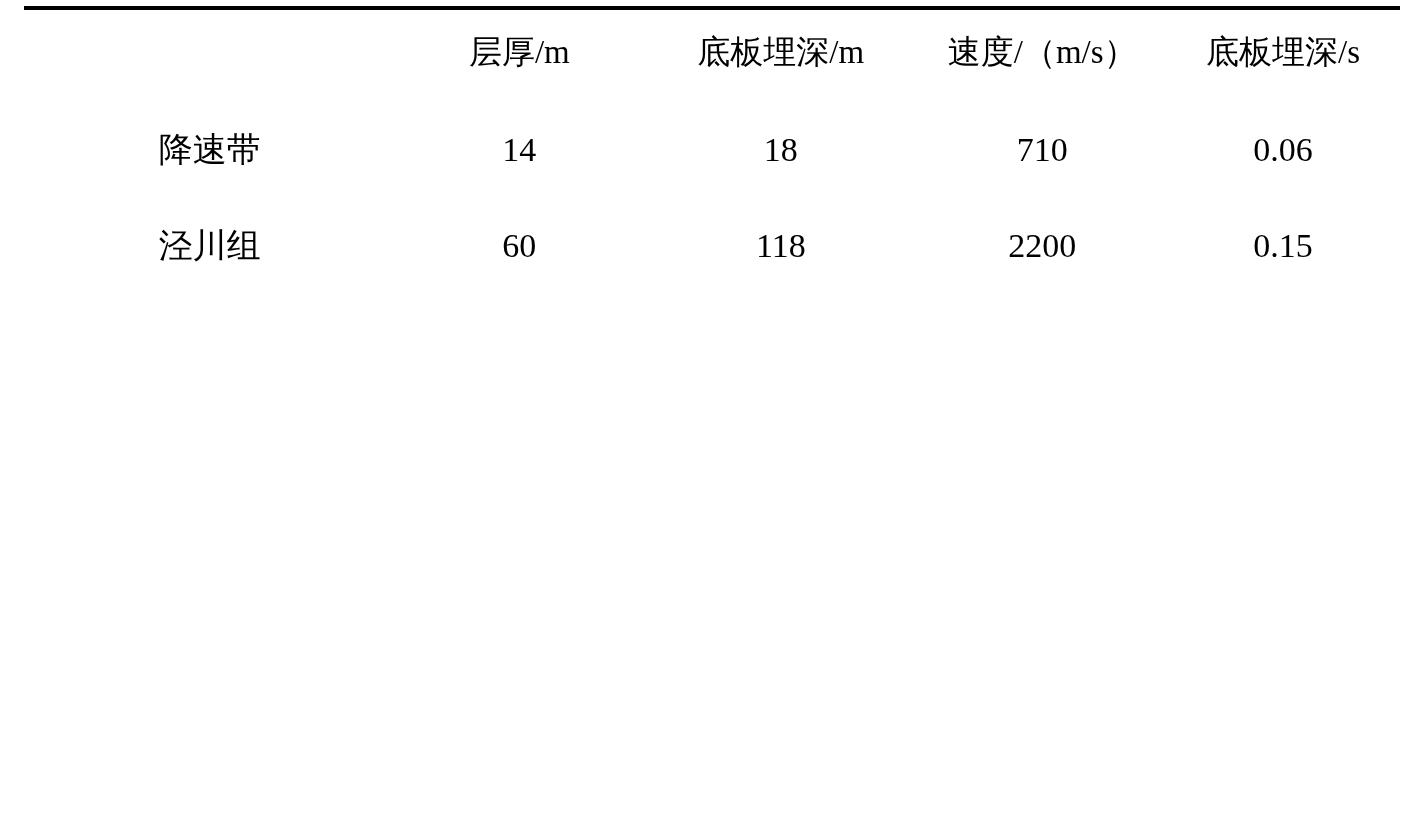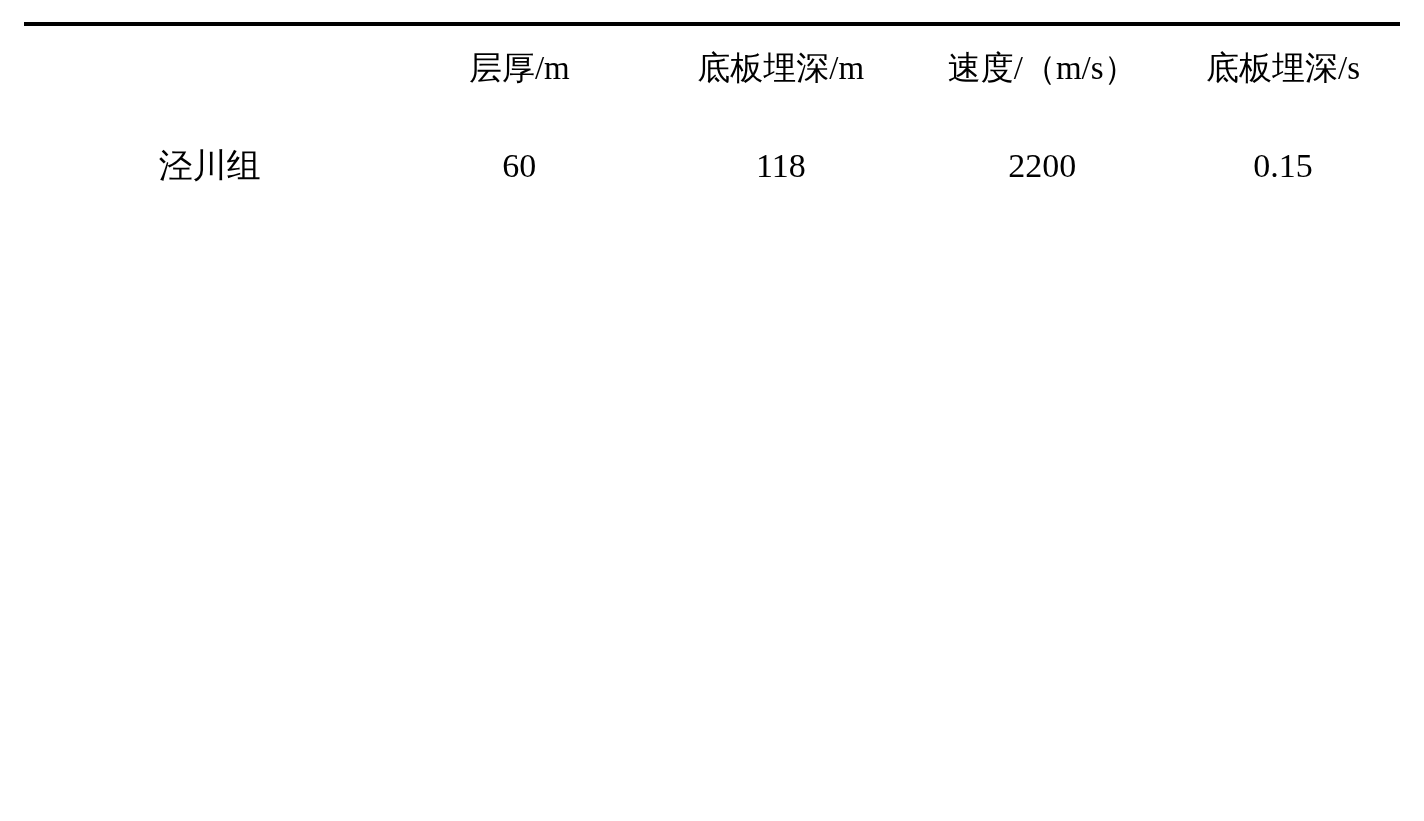--- a/index.html
+++ b/index.html
@@ -17,21 +17,21 @@
   .sheet {
     width: 1424px;
     height: 821px;
     box-sizing: border-box;
     padding: 0;
     position: relative;
   }
   table.geo-table {
     border-collapse: collapse;
     width: 1376px;
-    margin: 22px 24px 0 24px;
+    margin: 6px 24px 0 24px;
     table-layout: fixed;
   }
   table.geo-table th,
   table.geo-table td {
     border: none;
     padding: 0;
     text-align: center;
     vertical-align: middle;
     font-weight: normal;
   }
@@ -83,20 +83,27 @@
       <tr class="header-row rule-top">
         <th></th>
         <th>层厚/m</th>
         <th>底板埋深/m</th>
         <th>速度/（m/s）</th>
         <th>底板埋深/s</th>
       </tr>
     </thead>
     <tbody>
       <tr class="body-row">
+        <td class="label-cell">降速带</td>
+        <td>14</td>
+        <td>18</td>
+        <td>710</td>
+        <td>0.06</td>
+      </tr>
+      <tr class="body-row">
         <td class="label-cell">泾川组</td>
         <td>60</td>
         <td>118</td>
         <td>2200</td>
         <td>0.15</td>
       </tr>
     </tbody>
   </table>
 </div>
 

